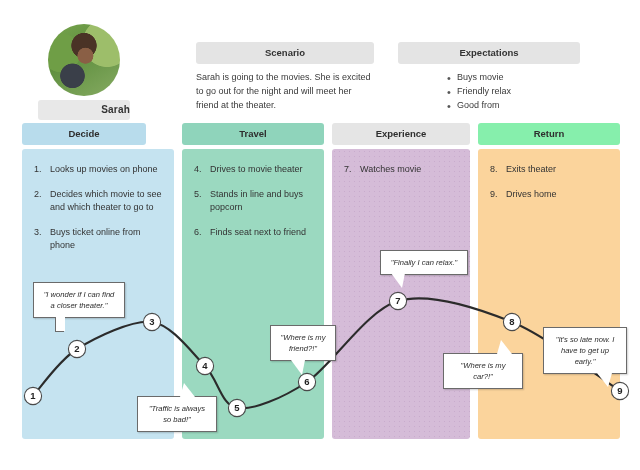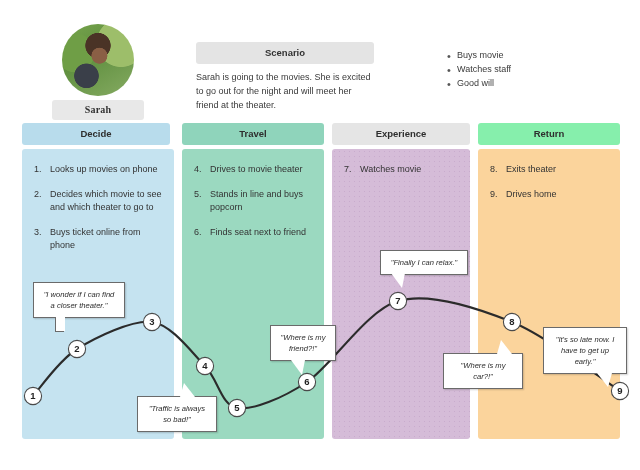--- a/index.html
+++ b/index.html
@@ -10,22 +10,22 @@
     overflow: hidden;
   }
   #journey-map {
     position: relative;
     width: 640px; height: 470px;
     background: #ffffff;
   }
 
   
   .persona {
-    position: absolute; left: 52px; top: 24px;
-    width: 92px; text-align: center; font-family: Liberation Serif, serif;
+    position: absolute; left: 38px; top: 24px;
+    width: 92px; text-align: right;
   }
   .persona-photo {
     width: 72px; height: 72px; border-radius: 50%;
     margin: 0 auto;
     background:
       radial-gradient(circle at 34% 72%, #3a3f49 0 17%, rgba(58,63,73,0) 18%),
       radial-gradient(circle at 52% 44%, #8a5f45 0 14%, rgba(138,95,69,0) 15%),
       radial-gradient(circle at 50% 30%, #4a3326 0 20%, rgba(74,51,38,0) 21%),
       radial-gradient(circle at 18% 40%, #6f9e46 0 26%, rgba(111,158,70,0) 27%),
       radial-gradient(circle at 82% 26%, #9dbe6a 0 30%, rgba(157,190,106,0) 31%),
@@ -73,21 +73,21 @@
     border-radius: 3px;
     padding: 14px 12px 0 12px;
   }
   .step {
     font-size: 9px; color: #333; line-height: 1.5;
     margin-bottom: 11px;
     position: relative; padding-left: 16px;
   }
   .step .num { position: absolute; left: 0; top: 0; }
 
-  #col-decide     { left: 22px;  width: 148px; }
+  #col-decide     { left: 22px;  width: 124px; }
   #col-travel     { left: 182px; width: 142px; }
   #col-experience { left: 332px; width: 138px; }
   #col-return     { left: 478px; width: 142px; }
 
   #col-decide .phase-header     { background: #b8dcec; }
   #col-travel .phase-header     { background: #8fd4bb; }
   #col-experience .phase-header { background: #cfb2d4; }
   #col-return .phase-header     { background: #fbcf93; }
 
   #col-decide .phase-body     { background: #c5e3f0; width: 152px; height: 290px; }
@@ -153,25 +153,26 @@
     <div class="persona-photo"></div>
     <div class="persona-name">Sarah</div>
   </div>
 
   <div class="info-block" id="scenario-block">
     <div class="info-title">Scenario</div>
     <div class="info-body">Sarah is going to the movies. She is excited to go out for the night and will meet her friend at the theater.</div>
   </div>
 
   <div class="info-block" id="expectations-block">
+    <div class="info-title">Expectations</div>
     <div class="info-body">
       <ul>
         <li><span class="bullet">•</span><span>Buys movie</span></li>
-        <li><span class="bullet">•</span><span>Watches staff</span></li>
-        <li><span class="bullet">•</span><span>Good will</span></li>
+        <li><span class="bullet">•</span><span>Friendly relax</span></li>
+        <li><span class="bullet">•</span><span>Good from</span></li>
       </ul>
     </div>
   </div>
 
   <div class="phase-col" id="col-decide">
     <div class="phase-header" style="background: rgb(184, 220, 236);">Decide</div>
     <div class="phase-body" style="background: rgb(197, 227, 240);">
       <div class="step"><span class="num">1.</span><span>Looks up movies on phone</span></div>
       <div class="step"><span class="num">2.</span><span>Decides which movie to see and which theater to go to</span></div>
       <div class="step"><span class="num">3.</span><span>Buys ticket online from phone</span></div>

